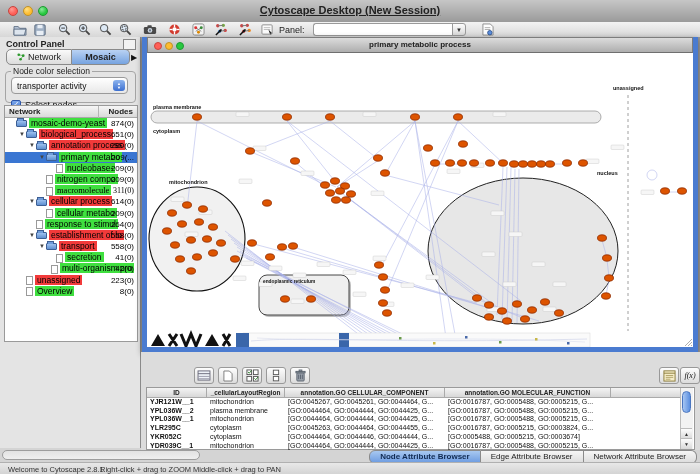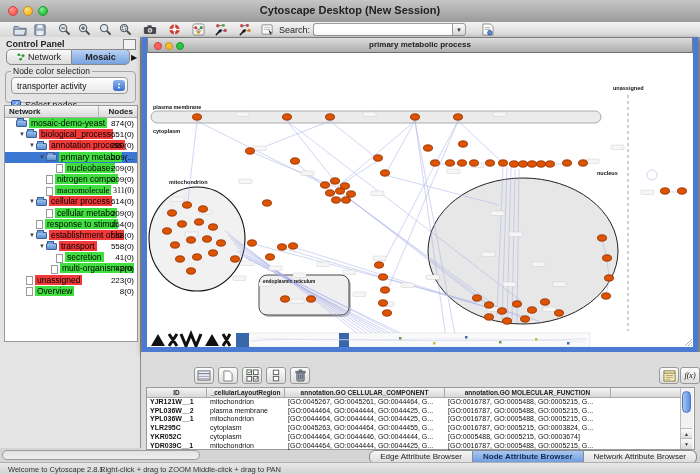--- a/index.html
+++ b/index.html
@@ -6,21 +6,21 @@
   body{width:700px;height:474px;position:relative;overflow:hidden;background:#d4d4d4;
        font-family:"Liberation Sans","DejaVu Sans",sans-serif;-webkit-font-smoothing:antialiased;}
   .abs{position:absolute;}
   
   #titlebar{left:0;top:0;width:700px;height:22px;background:linear-gradient(#c6c6c6,#9a9a9a);
     border-bottom:1px solid #6f6f6f;}
   .tl{width:10px;height:10px;border-radius:50%;top:6px;}
   #titlebar .t-red{left:8px;background:radial-gradient(circle at 35% 30%,#ff9a93,#ff5f57 60%);border:1px solid #c9443d;box-sizing:border-box;}
   #titlebar .t-yel{left:23px;background:radial-gradient(circle at 35% 30%,#ffe083,#febc2e 60%);border:1px solid #c09127;box-sizing:border-box;}
   #titlebar .t-grn{left:38px;background:radial-gradient(circle at 35% 30%,#8ce99a,#28c840 60%);border:1px solid #1d9a31;box-sizing:border-box;}
-  #win-title{left:0;right:0;top:4px;text-align:center;font-size:11px;font-weight:bold;color:#222;}
+  #win-title{left:0;right:0;top:4px;text-align:center;font-size:11px;font-weight:bold;color:#222;text-decoration:underline;}
   
   #toolbar{left:0;top:22px;width:700px;height:15px;background:linear-gradient(#f3f3f3,#d7d7d7);
     border-bottom:1px solid #8e8e8e;}
   .tbtn{top:1px;width:16px;height:13px;display:flex;align-items:center;justify-content:center;}
   .tbtn svg{display:block;}
   #search-label{top:3px;font-size:9px;color:#222;}
   #search-input{left:313px;top:1px;width:137px;height:11px;border:1px solid #9a9a9a;border-right:none;
     border-radius:3px 0 0 3px;font-size:8px;padding:0 3px;background:#fff;}
   #search-drop{left:452px;top:1px;width:14px;height:13px;background:linear-gradient(#fdfdfd,#d9d9d9);
     border:1px solid #9a9a9a;border-radius:0 3px 3px 0;box-sizing:border-box;font-size:6px;color:#333;
@@ -217,21 +217,21 @@
       </svg>
   </div>
   <div class="abs tbtn" style="left:259px">
     <svg width="13" height="13" viewBox="0 0 14 14">
         <rect x="1" y="2" width="11" height="10" rx="1" fill="#fbfbfb" stroke="#8a8a8a"></rect>
         <line x1="3" y1="5" x2="10" y2="5" stroke="#bbb"></line>
         <line x1="3" y1="7" x2="10" y2="7" stroke="#bbb"></line>
         <path d="M8 7 l4 4-1.6.3-.4 1.7z" fill="#222"></path>
       </svg>
   </div>
-  <span id="search-label" class="abs" style="left:279px">Search:</span>
+  <span id="search-label" class="abs" style="left:279px">Panel:</span>
   <input id="search-input" class="abs" type="text" value="" style="">
   <div id="search-drop" class="abs">▼</div>
   <div class="abs tbtn" style="left:480px">
     <svg width="12" height="13" viewBox="0 0 13 14">
         <path d="M1 1h8l3 3v9H1z" fill="#fdfdfd" stroke="#8a8a8a"></path>
         <line x1="3" y1="5" x2="9" y2="5" stroke="#aaa"></line>
         <line x1="3" y1="7" x2="9" y2="7" stroke="#aaa"></line>
         <circle cx="8.5" cy="10.5" r="2.4" fill="#5b8fe0" stroke="#33568e"></circle>
       </svg>
   </div>
@@ -616,22 +616,22 @@
       <div id="dp-thumb" class="abs"></div>
       <div class="abs scr-btn" style="top:40px">▲</div>
       <div class="abs scr-btn" style="top:50px">▼</div>
     </div>
   </div>
 </div>
 
 <div id="tabs-row" class="abs">
   <div id="mem-bar" class="abs"></div>
   <div id="attr-tabs" class="abs">
+    <div class="atab active">Node Attribute Browser</div>
     <div class="atab">Edge Attribute Browser</div>
-    <div class="atab active">Node Attribute Browser</div>
     <div class="atab">Network Attribute Browser</div>
   </div>
 </div>
 
 <div id="status-bar" class="abs">
   <span class="abs status-txt" style="left:8px">Welcome to Cytoscape 2.8.1</span>
   <span class="abs status-txt" style="left:100px">Right-click + drag to ZOOM</span>
   <span class="abs status-txt" style="left:193px">Middle-click + drag to PAN</span>
 </div>
 

